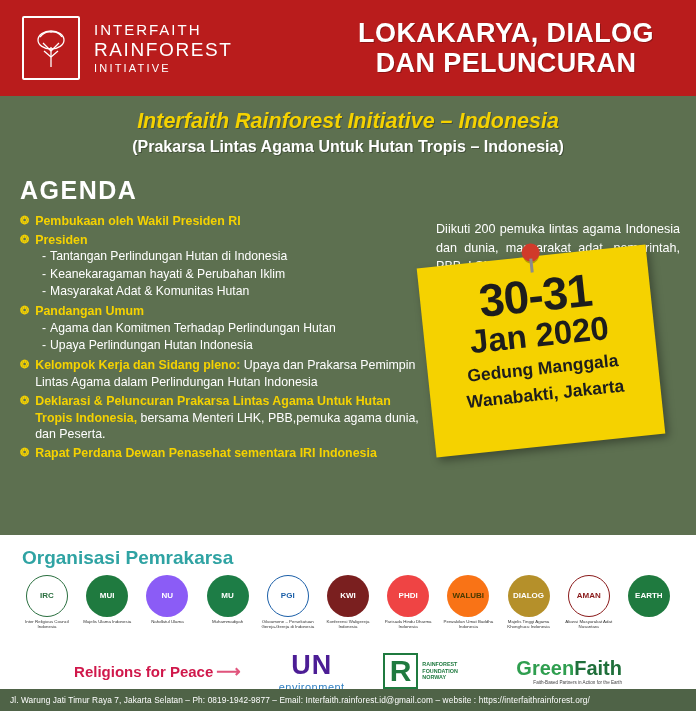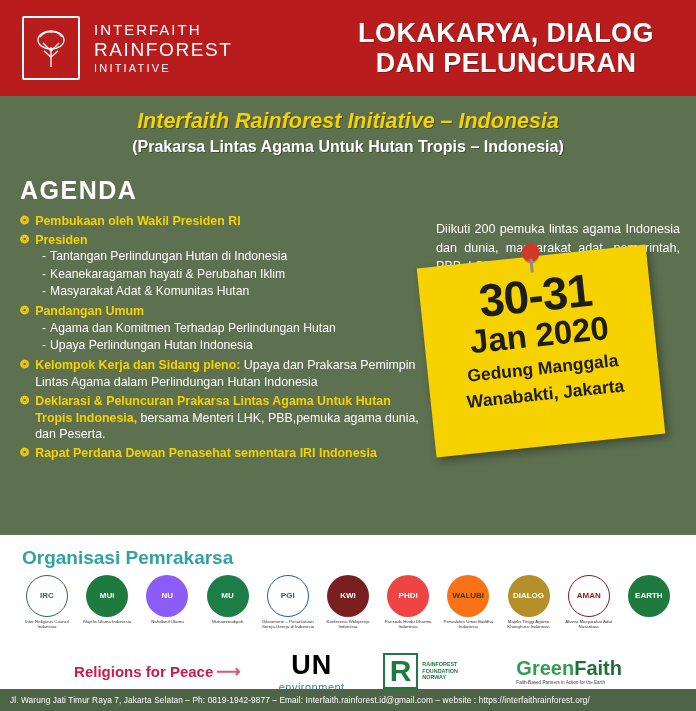--- a/index.html
+++ b/index.html
@@ -227,30 +227,30 @@
     display: flex;
     align-items: center;
     justify-content: center;
     gap: 38px;
     margin-top: 4px;
     height: 56px;
   }
   .rfp { color: #d0184b; font-weight: bold; font-size: 15px; position: relative; }
   .rfp .swoosh { color: #e0547c; font-size: 17px; margin-left: 3px; }
   .un-env { text-align: center; }
-  .un-env .un { font-size: 27px; font-weight: bold; color: #000000; letter-spacing: 1px; }
+  .un-env .un { font-size: 27px; font-weight: bold; color: #4c1d95; letter-spacing: 1px; }
   .un-env .env { font-size: 11px; color: #2f7fc1; letter-spacing: 0.5px; }
   .rfn { display: flex; align-items: center; }
   .rfn .glyph {
     font-size: 30px; font-weight: bold; color: #1f7a3f;
     border: 2px solid #1f7a3f; padding: 0 5px; line-height: 1.05;
     margin-right: 4px;
   }
   .rfn .txt { font-size: 5.4px; color: #1f7a3f; line-height: 1.25; font-weight: bold; width: 56px; }
-  .gf { text-align: left; }
+  .gf { text-align: right; }
   .gf .nm { font-size: 20px; font-weight: bold; }
   .gf .nm .g { color: #2f9e4f; }
   .gf .nm .f { color: #1f6f3a; }
   .gf .sub { font-size: 4.6px; color: #444444; }
 
   .footer {
     position: absolute;
     left: 0; right: 0; bottom: 0;
     height: 22px;
     background: #4f6347;

